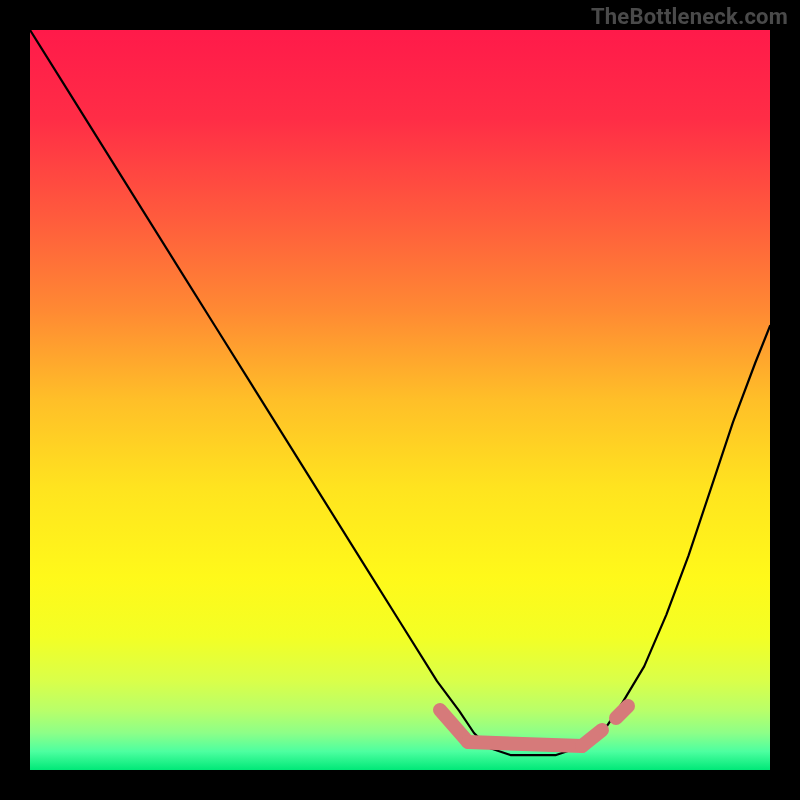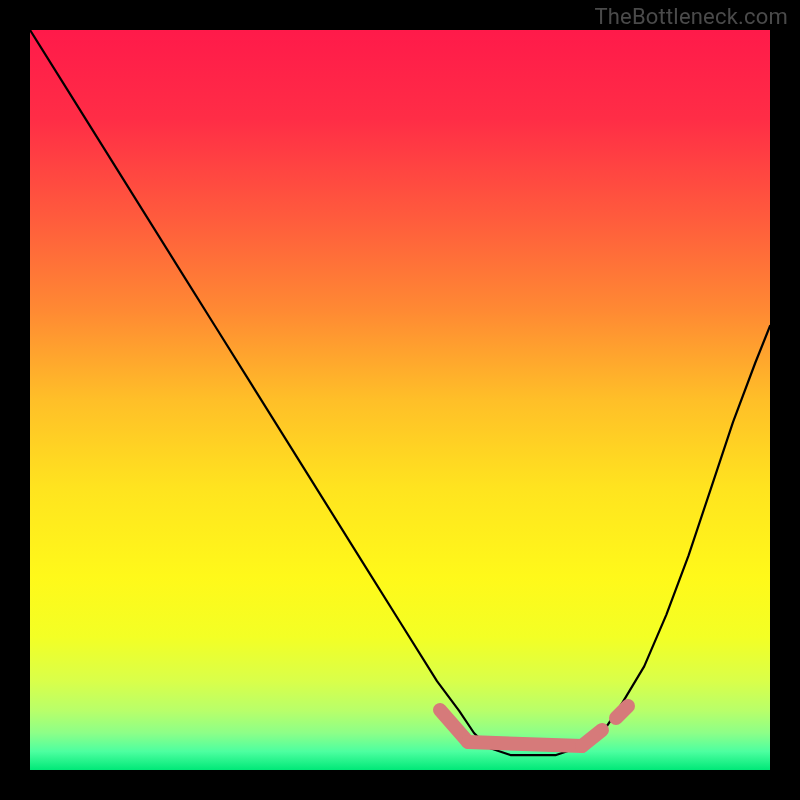--- a/index.html
+++ b/index.html
@@ -24,21 +24,21 @@
     left: 30px;
     top: 30px;
     width: 740px;
     height: 740px;
   }
   .watermark {
     position: absolute;
     top: 4px;
     right: 12px;
     font-size: 22px;
-    font-weight: 400;
+    font-weight: 700;
     color: #4a4a4a;
     letter-spacing: 0.2px;
   }
   svg {
     display: block;
   }
 </style>
 </head>
 <body>
 

